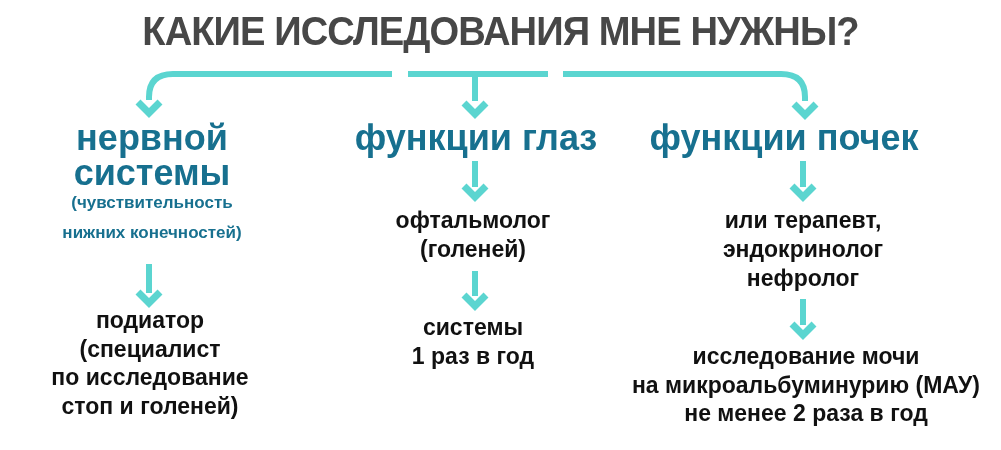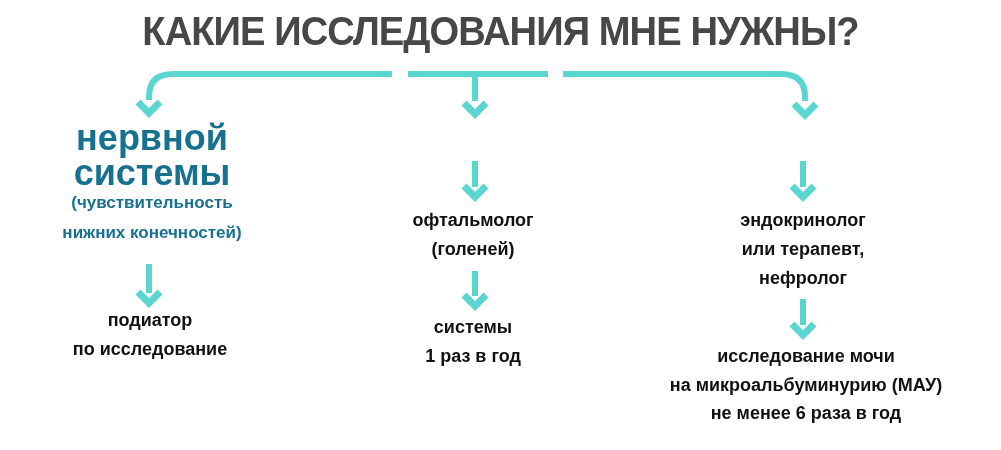--- a/index.html
+++ b/index.html
@@ -34,21 +34,21 @@
   .txt{position:absolute;text-align:center;white-space:nowrap;font-weight:bold;}
   .col-heading{
     font-size:36px;line-height:35px;
     color:var(--heading-blue);
   }
   .col-subheading{
     font-size:17px;line-height:29.5px;
     color:var(--heading-blue);
   }
   .body-block{
-    font-size:18px;line-height:28.5px;
+    font-size:23px;line-height:28.5px;
     color:var(--body-text);
   }
   .cc{transform:translateX(-50%);}
 </style>
 </head>
 <body>
 
 <div class="canvas">
 
   <h1 class="title">КАКИЕ ИССЛЕДОВАНИЯ МНЕ НУЖНЫ?</h1>
@@ -82,36 +82,44 @@
   <div class="txt col-heading cc" style="left:152px;top:120px;">
     <div>нервной</div>
     <div>системы</div>
   </div>
   <div class="txt col-subheading cc" style="left:152px;top:188px;">
     <div>(чувствительность</div>
     <div>нижних конечностей)</div>
   </div>
   <div class="txt body-block cc" style="left:150px;top:306px;">
     <div>подиатор</div>
+    <div>(специалист</div>
     <div>по исследование</div>
+    <div>стоп и голеней)</div>
   </div>
 
+  <div class="txt col-heading cc" style="left:476px;top:120px;">
+    <div>функции глаз</div>
+  </div>
   <div class="txt body-block cc" style="left:473px;top:206px;line-height:29px;">
     <div>офтальмолог</div>
     <div>(голеней)</div>
   </div>
   <div class="txt body-block cc" style="left:473px;top:313px;line-height:29px;">
     <div>системы</div>
     <div>1 раз в год</div>
   </div>
 
+  <div class="txt col-heading cc" style="left:784px;top:120px;">
+    <div>функции почек</div>
+  </div>
   <div class="txt body-block cc" style="left:803px;top:206px;line-height:29px;">
+    <div>или терапевт,</div>
     <div>эндокринолог</div>
-    <div>или терапевт,</div>
     <div>нефролог</div>
   </div>
   <div class="txt body-block cc" style="left:806px;top:342px;">
     <div>исследование мочи</div>
     <div>на микроальбуминурию (МАУ)</div>
-    <div>не менее 6 раза в год</div>
+    <div>не менее 2 раза в год</div>
   </div>
 
 </div>
 
 </body></html>

